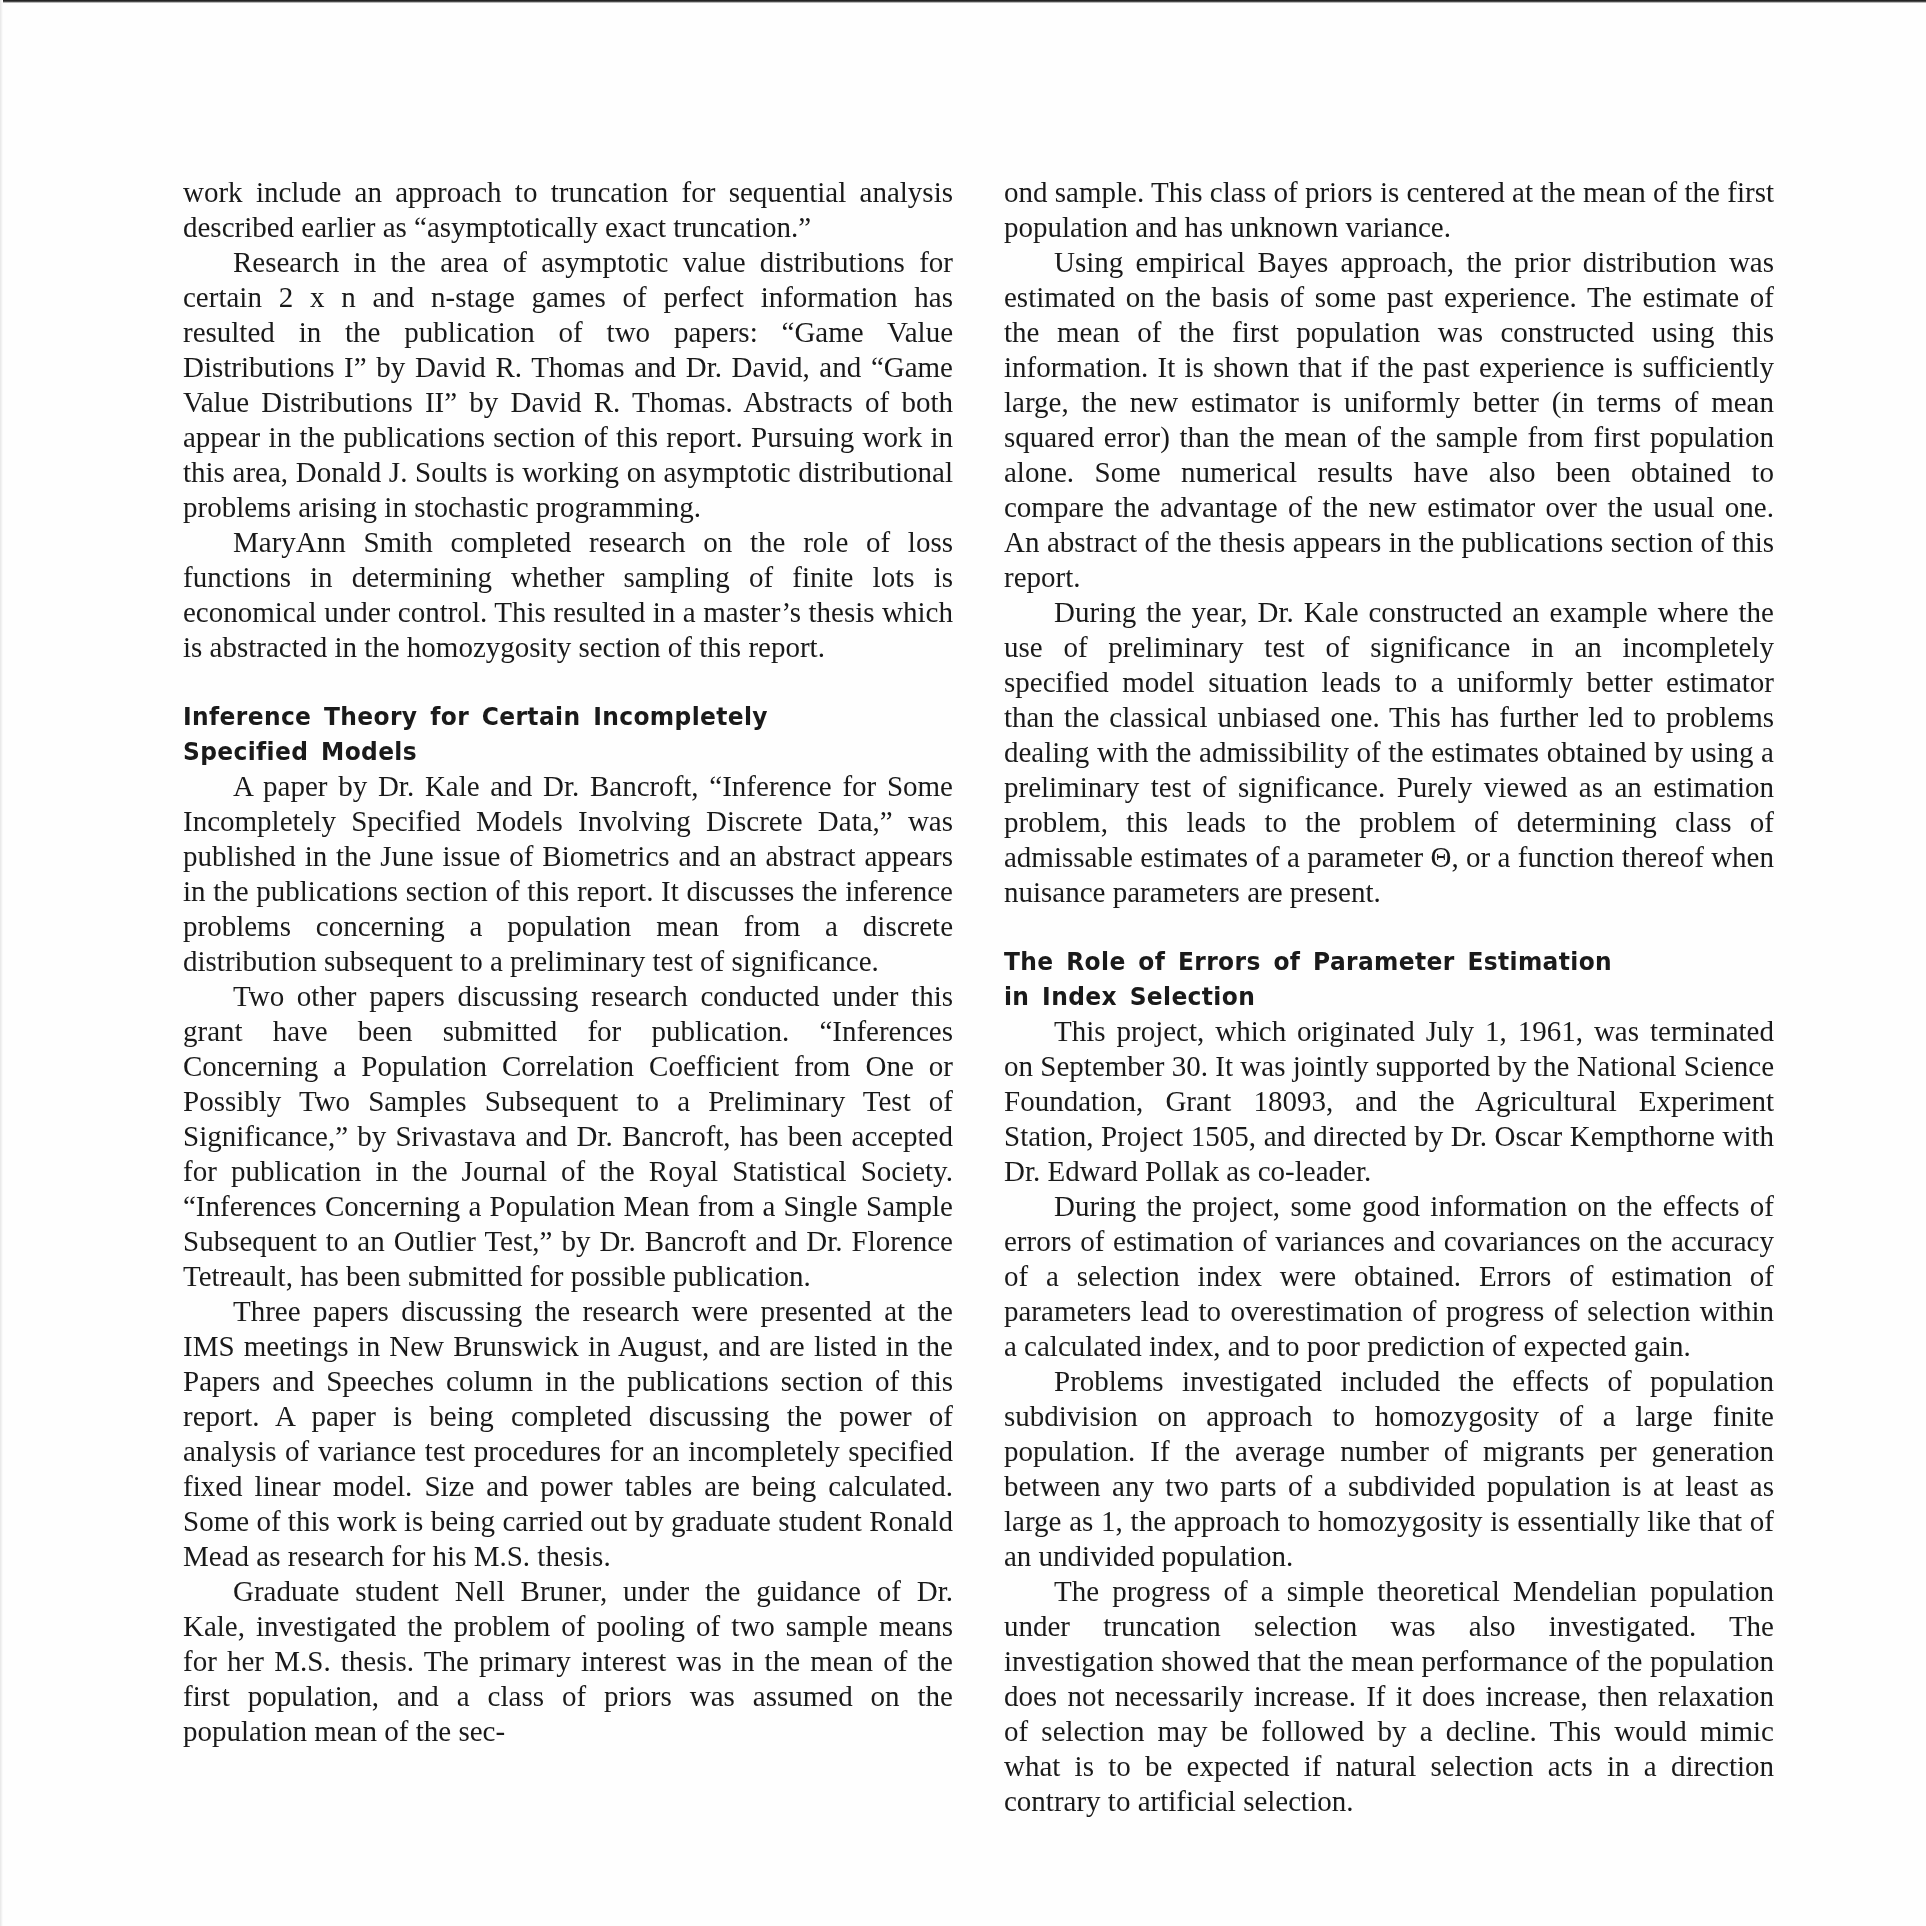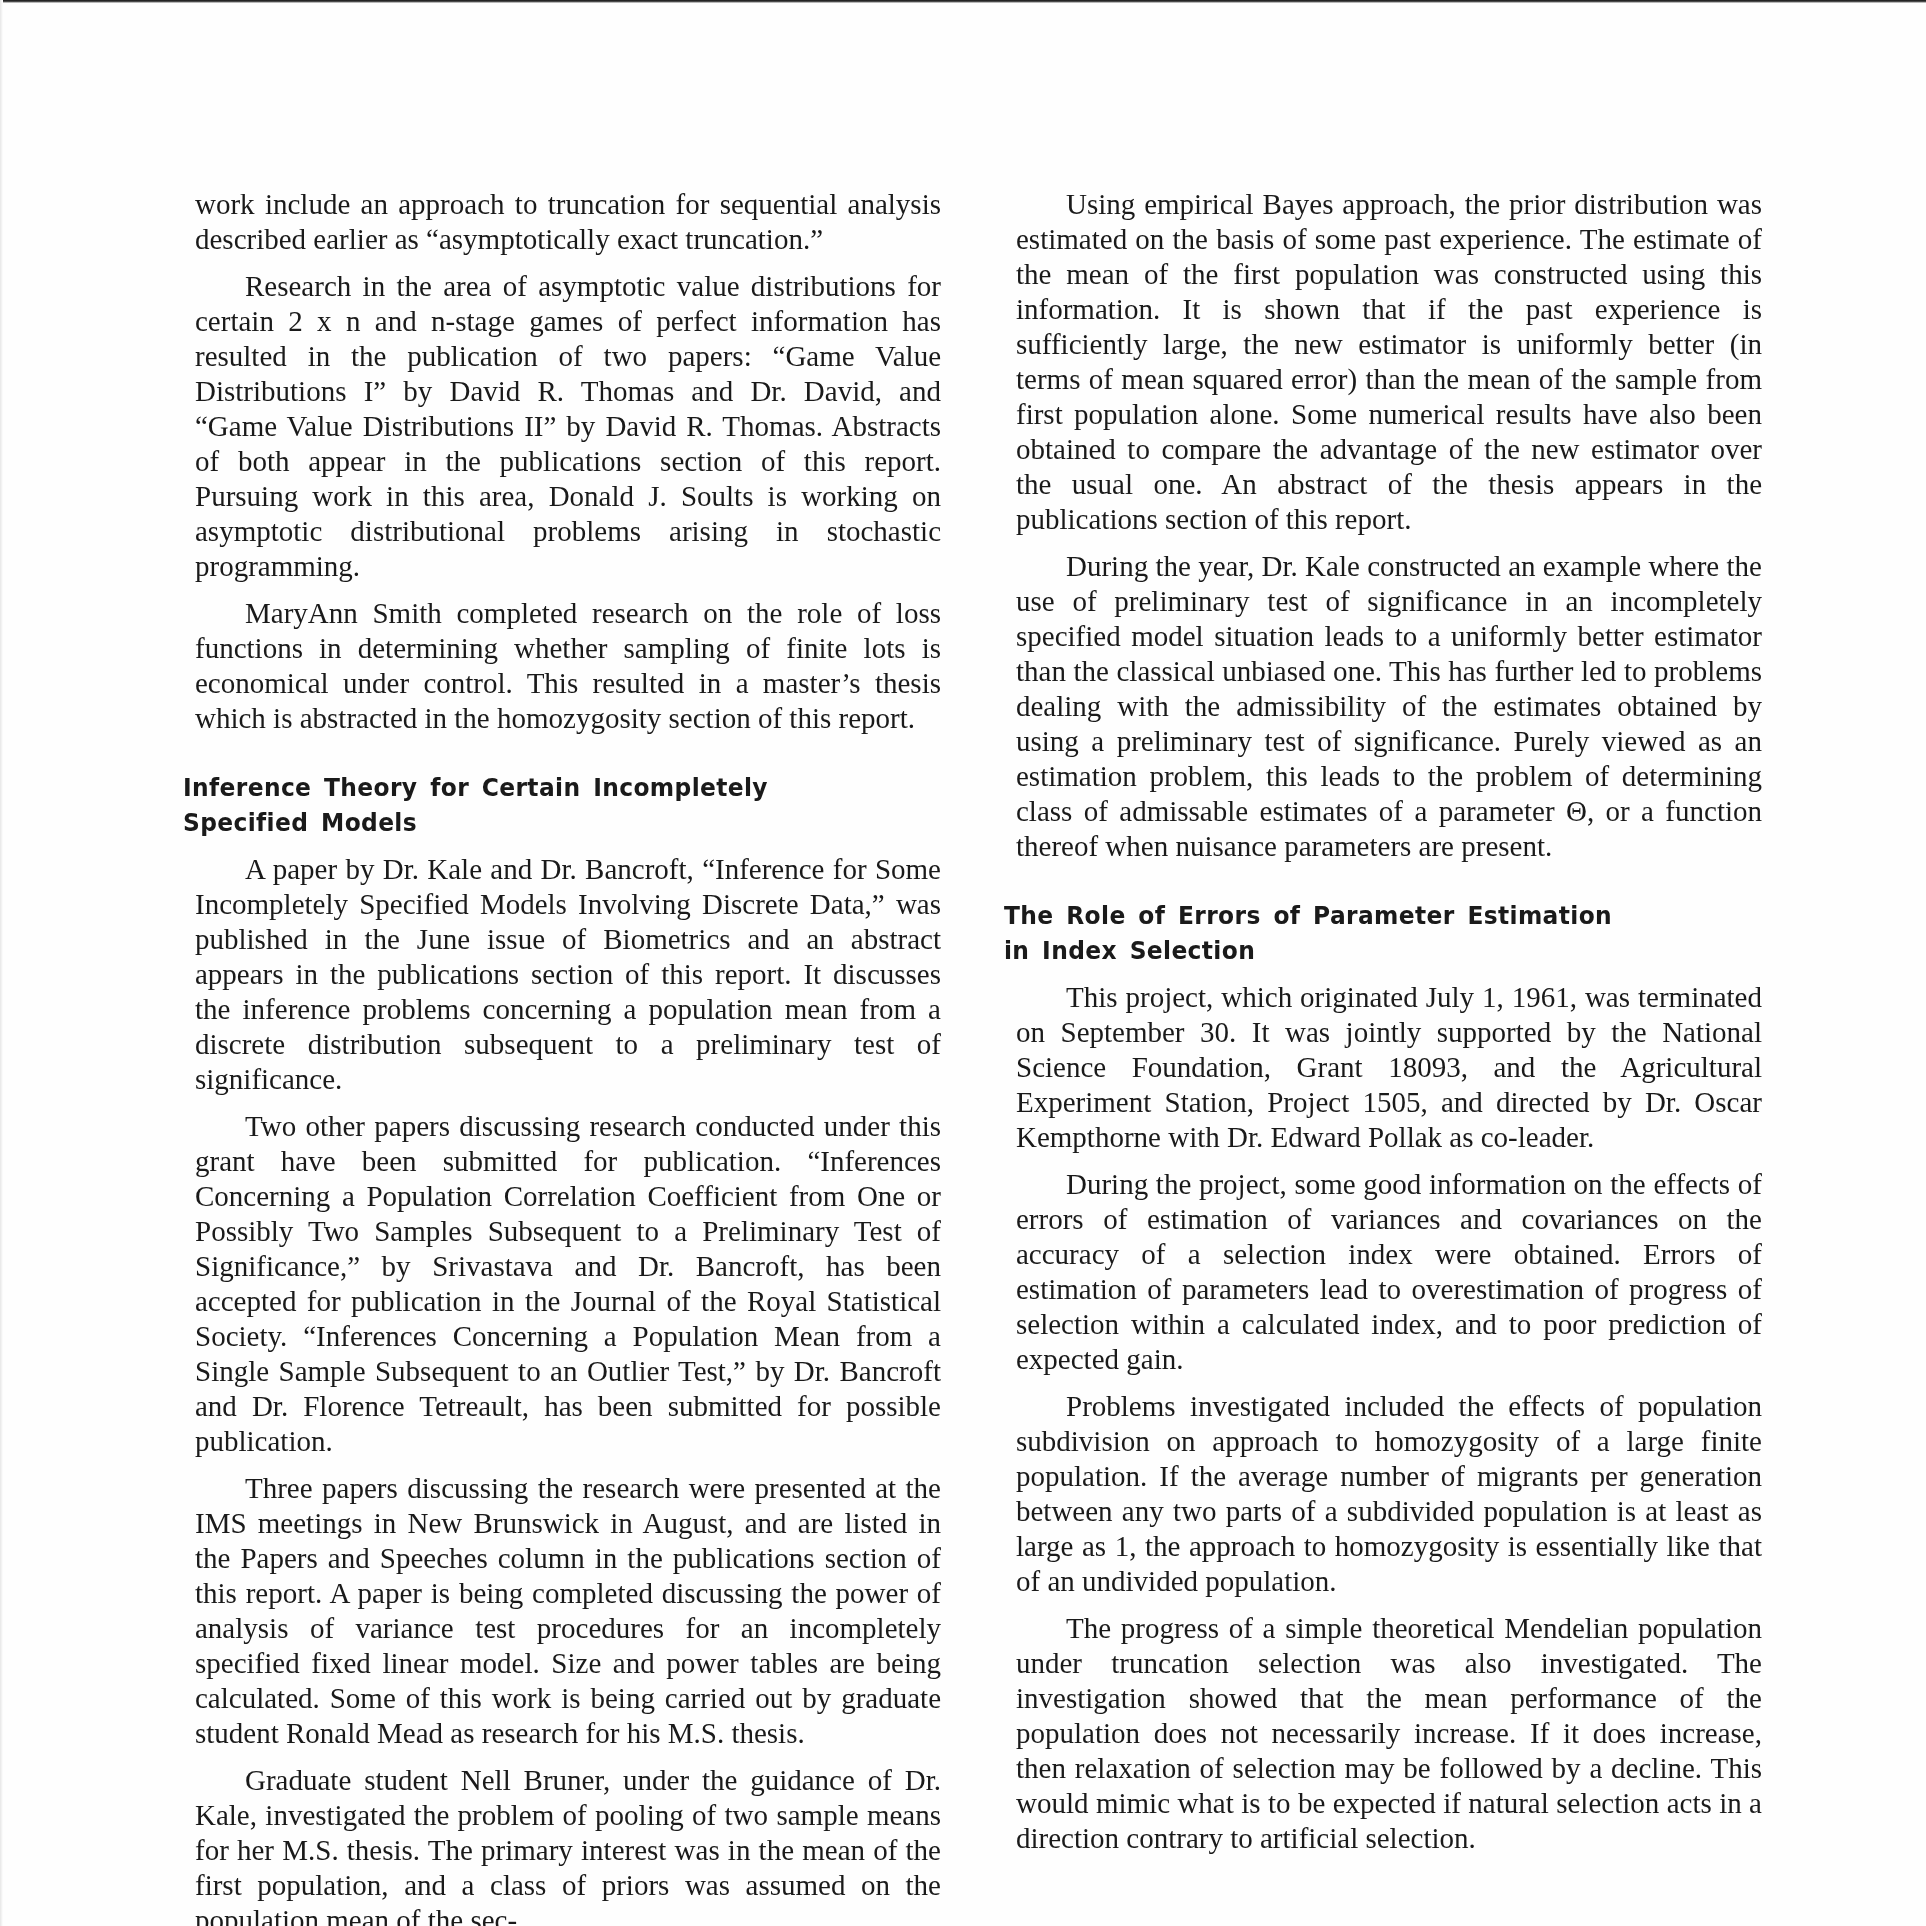--- a/index.html
+++ b/index.html
@@ -32,21 +32,21 @@
       top: 175px;
       width: 770px;
       font-size: 29px;
       line-height: 35px;
       text-align: justify;
       hyphens: manual;
     }
     .col-left { left: 183px; }
     .col-right { left: 1004px; }
     .column p {
-      margin: 12px;
+      margin: 0;
       text-indent: 50px;
     }
     .column p.cont {
       text-indent: 0;
     }
     .column h2 {
       font-family: "DejaVu Sans", "Liberation Sans", sans-serif;
       font-weight: bold;
       font-size: 25.4px;
       line-height: 35px;
@@ -76,20 +76,21 @@
     <span>Specified Models</span>
   </h2>
 
   <p>A paper by Dr. Kale and Dr. Bancroft, “Inference for Some Incompletely Specified Models Involving Discrete Data,” was published in the June issue of Biometrics and an abstract appears in the publications section of this report. It discusses the inference problems concerning a population mean from a discrete distribution subsequent to a preliminary test of significance.</p>
   <p>Two other papers discussing research conducted under this grant have been submitted for publication. “Inferences Concerning a Population Correlation Coefficient from One or Possibly Two Samples Subsequent to a Preliminary Test of Significance,” by Srivastava and Dr. Bancroft, has been accepted for publication in the Journal of the Royal Statistical Society. “Inferences Concerning a Population Mean from a Single Sample Subsequent to an Outlier Test,” by Dr. Bancroft and Dr. Florence Tetreault, has been submitted for possible publication.</p>
   <p>Three papers discussing the research were presented at the IMS meetings in New Brunswick in August, and are listed in the Papers and Speeches column in the publications section of this report. A paper is being completed discussing the power of analysis of variance test procedures for an incompletely specified fixed linear model. Size and power tables are being calculated. Some of this work is being carried out by graduate student Ronald Mead as research for his M.S. thesis.</p>
   <p>Graduate student Nell Bruner, under the guidance of Dr. Kale, investigated the problem of pooling of two sample means for her M.S. thesis. The primary interest was in the mean of the first population, and a class of priors was assumed on the population mean of the sec-</p>
 </div>
 
 <div class="column col-right">
+  <p class="cont">ond sample. This class of priors is centered at the mean of the first population and has unknown variance.</p>
   <p>Using empirical Bayes approach, the prior distribution was estimated on the basis of some past experience. The estimate of the mean of the first population was constructed using this information. It is shown that if the past experience is sufficiently large, the new estimator is uniformly better (in terms of mean squared error) than the mean of the sample from first population alone. Some numerical results have also been obtained to compare the advantage of the new estimator over the usual one. An abstract of the thesis appears in the publications section of this report.</p>
   <p>During the year, Dr. Kale constructed an example where the use of preliminary test of significance in an incompletely specified model situation leads to a uniformly better estimator than the classical unbiased one. This has further led to problems dealing with the admissibility of the estimates obtained by using a preliminary test of significance. Purely viewed as an estimation problem, this leads to the problem of determining class of admissable estimates of a parameter Θ, or a function thereof when nuisance parameters are present.</p>
 
   <h2>
     <span>The Role of Errors of Parameter Estimation</span>
     <span>in Index Selection</span>
   </h2>
 
   <p>This project, which originated July 1, 1961, was terminated on September 30. It was jointly supported by the National Science Foundation, Grant 18093, and the Agricultural Experiment Station, Project 1505, and directed by Dr. Oscar Kempthorne with Dr. Edward Pollak as co-leader.</p>
   <p>During the project, some good information on the effects of errors of estimation of variances and covariances on the accuracy of a selection index were obtained. Errors of estimation of parameters lead to overestimation of progress of selection within a calculated index, and to poor prediction of expected gain.</p>

